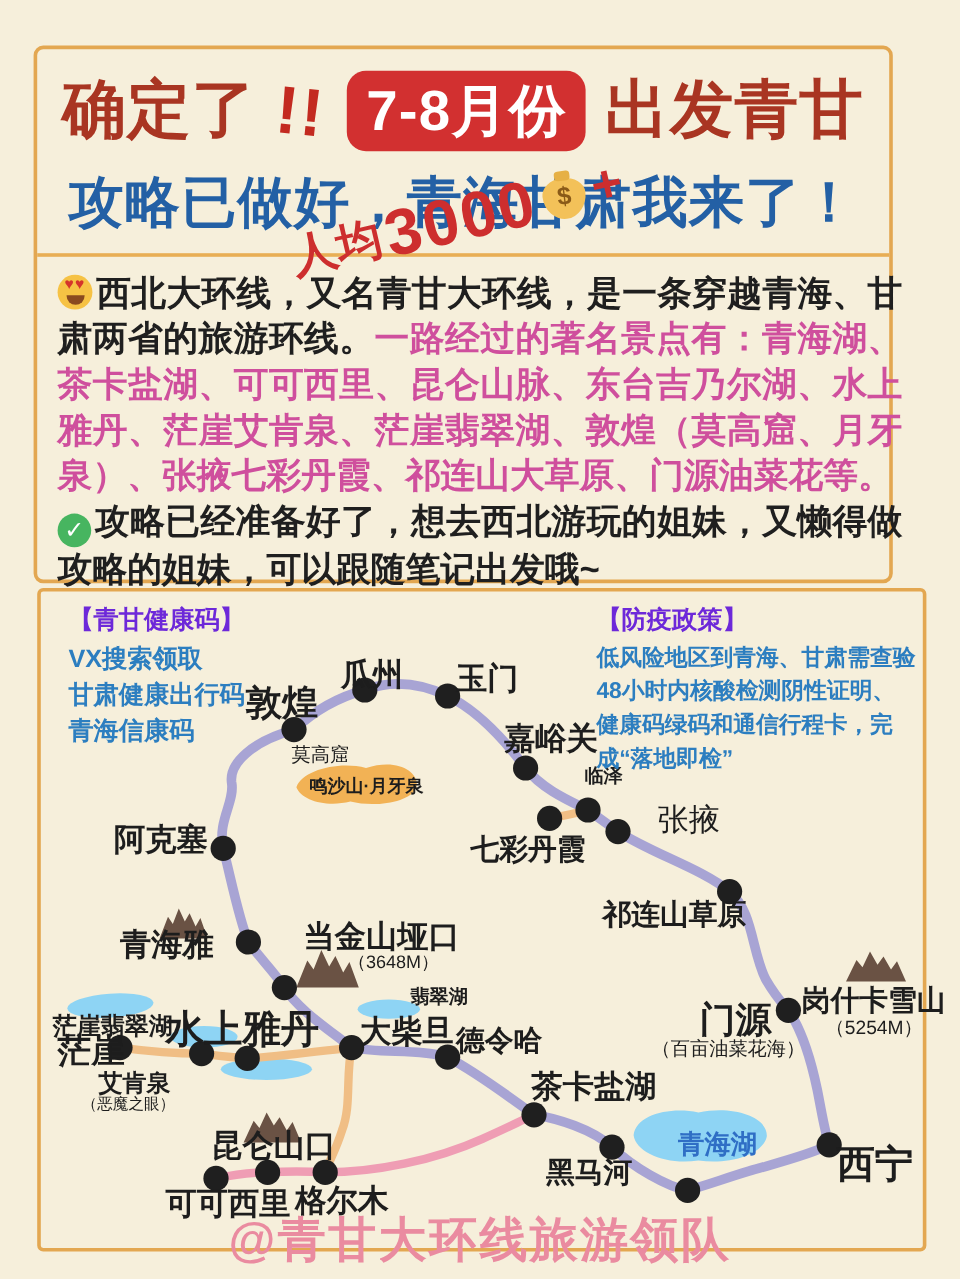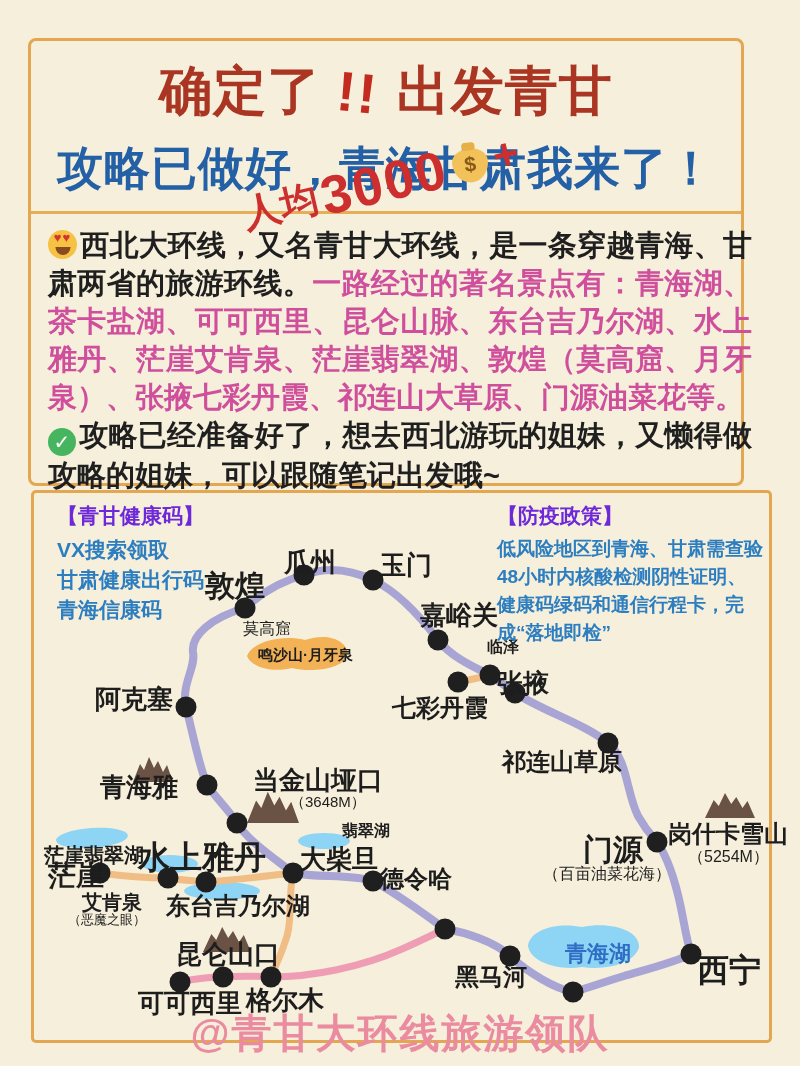--- a/index.html
+++ b/index.html
@@ -105,20 +105,21 @@
 </style>
 </head>
 <body>
 
 <div class="frame" id="frame-top"></div>
 <div class="frame" id="frame-map"></div>
 
 <div class="h-line1">
   <span class="h-red">确定了</span>
   <span class="bangs">!!</span>
+  <span class="badge">7-8月份</span>
   <span class="h-red">出发青甘</span>
 </div>
 
 <div class="h-line2">攻略已做好，青海甘肃我来了！</div>
 
 <div class="scribble">
   <span class="s1">人均</span>
     <span class="s2">3000</span>
   <span class="moneybag">
       <span class="dollar">$</span>
@@ -203,41 +204,41 @@
 </svg>
 
 <div id="map-labels">
     <div class="mlabel" style="left: 205px; top: 566px; font-size: 30px; font-weight: 800;">敦煌</div>
     <div class="mlabel" style="left: 284px; top: 545px; font-size: 26px; font-weight: 800;">瓜州</div>
     <div class="mlabel" style="left: 380px; top: 548px; font-size: 26px; font-weight: 800;">玉门</div>
     <div class="mlabel" style="left: 420px; top: 598px; font-size: 26px; font-weight: 800;">嘉峪关</div>
     <div class="mlabel" style="left: 243px; top: 619px; font-size: 16px; font-weight: 500;">莫高窟</div>
     <div class="mlabel" style="left: 258px; top: 646px; font-size: 15px; font-weight: 800;">鸣沙山·月牙泉</div>
     <div class="mlabel" style="left: 487px; top: 637px; font-size: 16px; font-weight: 800;">临泽</div>
-    <div class="mlabel" style="left: 497px; top: 666px; font-size: 26px; font-weight: 700;">张掖</div>
+    <div class="mlabel" style="left: 548px; top: 666px; font-size: 26px; font-weight: 400;">张掖</div>
     <div class="mlabel" style="left: 392px; top: 692px; font-size: 24px; font-weight: 800;">七彩丹霞</div>
     <div class="mlabel" style="left: 95px; top: 682px; font-size: 26px; font-weight: 800;">阿克塞</div>
     <div class="mlabel" style="left: 100px; top: 770px; font-size: 26px; font-weight: 800;">青海雅</div>
     <div class="mlabel" style="left: 253px; top: 763px; font-size: 26px; font-weight: 800;">当金山垭口</div>
     <div class="mlabel" style="left: 290px; top: 793px; font-size: 15px; font-weight: 500;">（3648M）</div>
     <div class="mlabel" style="left: 502px; top: 746px; font-size: 24px; font-weight: 800;">祁连山草原</div>
     <div class="mlabel" style="left: 583px; top: 830px; font-size: 30px; font-weight: 800;">门源</div>
     <div class="mlabel" style="left: 543px; top: 864px; font-size: 16px; font-weight: 500;">（百亩油菜花海）</div>
     <div class="mlabel" style="left: 668px; top: 818px; font-size: 24px; font-weight: 800;">岗什卡雪山</div>
     <div class="mlabel" style="left: 688px; top: 847px; font-size: 16px; font-weight: 500;">（5254M）</div>
     <div class="mlabel" style="left: 44px; top: 842px; font-size: 20px; font-weight: 800;">茫崖翡翠湖</div>
     <div class="mlabel" style="left: 48px; top: 857px; font-size: 28px; font-weight: 800;">茫崖</div>
     <div class="mlabel" style="left: 82px; top: 889px; font-size: 20px; font-weight: 800;">艾肯泉</div>
     <div class="mlabel" style="left: 68px; top: 911px; font-size: 13px; font-weight: 500;">（恶魔之眼）</div>
     <div class="mlabel" style="left: 138px; top: 836px; font-size: 32px; font-weight: 800; text-align: center;">水上雅丹</div>
-    <div class="mlabel" style="left: 166px; top: 890px; font-size: 24px; font-weight: 800;">东台吉乃尔湖</div>
     <div class="mlabel" style="left: 342px; top: 821px; font-size: 16px; font-weight: 800;">翡翠湖</div>
     <div class="mlabel" style="left: 300px; top: 842px; font-size: 26px; font-weight: 800;">大柴旦</div>
-    <div class="mlabel" style="left: 380px; top: 851px; font-size: 24px; font-weight: 800; margin-top: 12px;">德令哈</div>
+    <div class="mlabel" style="left: 380px; top: 851px; font-size: 24px; font-weight: 800;">德令哈</div>
     <div class="mlabel" style="left: 176px; top: 937px; font-size: 26px; font-weight: 800;">昆仑山口</div>
     <div class="mlabel" style="left: 138px; top: 986px; font-size: 26px; font-weight: 800;">可可西里</div>
     <div class="mlabel" style="left: 246px; top: 983px; font-size: 26px; font-weight: 800;">格尔木</div>
+    <div class="mlabel" style="left: 443px; top: 888px; font-size: 26px; font-weight: 800;">茶卡盐湖</div>
     <div class="mlabel" style="left: 455px; top: 961px; font-size: 24px; font-weight: 800;">黑马河</div>
     <div class="mlabel" style="left: 565px; top: 939px; font-size: 22px; font-weight: 800; color: rgb(47, 110, 197);">青海湖</div>
     <div class="mlabel" style="left: 697px; top: 949px; font-size: 32px; font-weight: 800;">西宁</div>
   </div>
 
 <div class="watermark">@青甘大环线旅游领队</div>
 
 </body></html>

